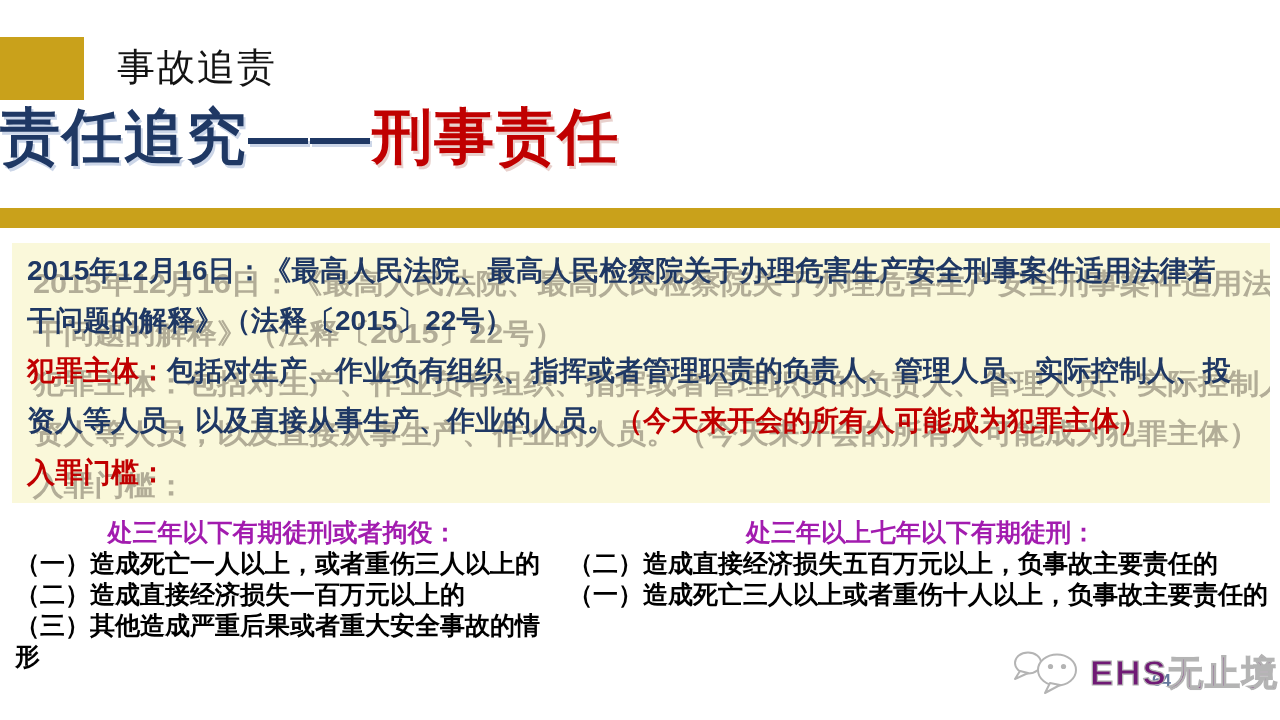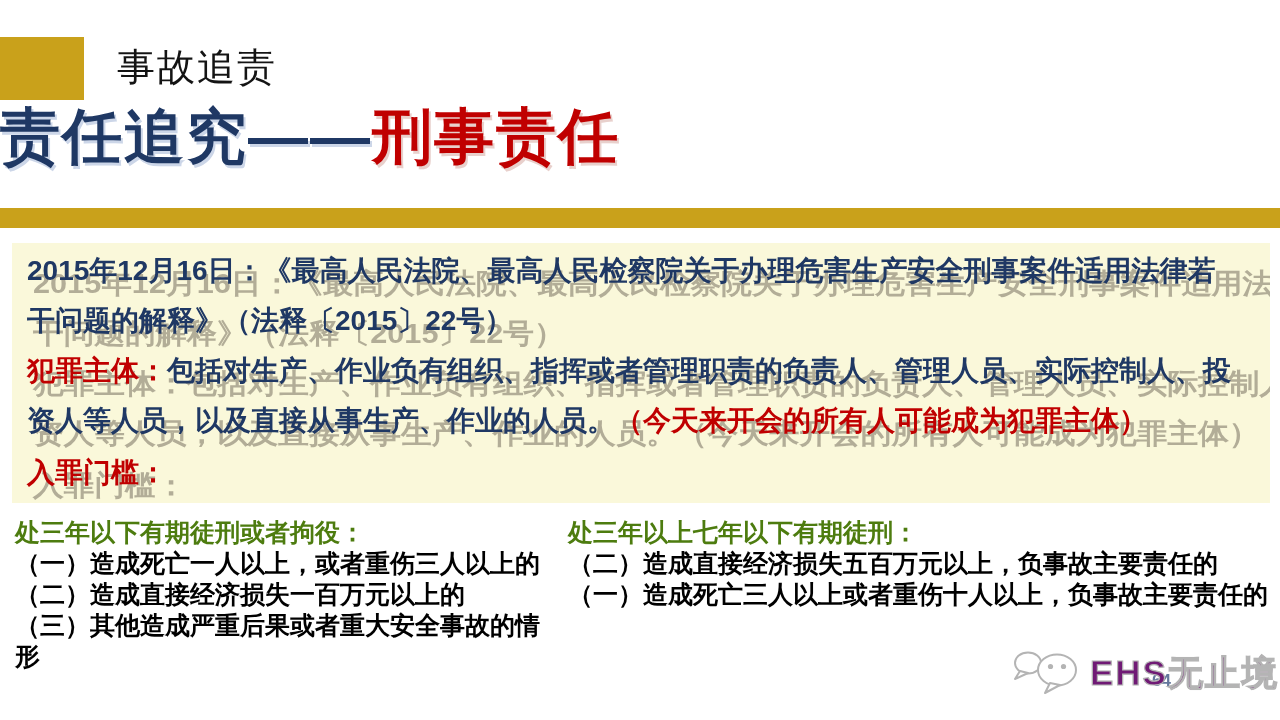--- a/index.html
+++ b/index.html
@@ -28,21 +28,21 @@
   .ghost{
     position:absolute;left:0;top:0;z-index:1;white-space:nowrap;
     transform:translate(6px,13px) scaleX(1.095);transform-origin:0 0;
   }
   .ghost span{color:rgba(118,112,96,0.55) !important;}
   .l1{top:10px;} .l2{top:60px;} .l3{top:110px;} .l4{top:160px;} .l5{top:212px;}
   .law-navy{color:#1F3864;} .law-red{color:#C00000;}
 
   
   .penalty-col{position:absolute;top:517px;font-size:25px;font-weight:bold;line-height:31px;color:#000;}
-  .penalty-col .heading{color:#4d7c0f;}
+  .penalty-col .heading{color:#a21caf;text-align:center;}
   .col-left{left:15px;width:535px;}
   .col-right{left:568px;width:706px;}
   .penalty-col p{margin:0;padding:0;overflow-wrap:anywhere;word-break:break-all;}
 
   
   .page-num{position:absolute;left:1152px;top:671px;font-size:17px;font-weight:bold;color:#64779C;z-index:3;}
   .watermark{position:absolute;left:1012px;top:648px;display:flex;align-items:flex-start;z-index:4;}
   .wm-logo{width:72px;height:52px;flex:0 0 auto;}
   .wm-text{
     font-size:35px;font-weight:bold;letter-spacing:2px;margin-left:6px;margin-top:2px;

